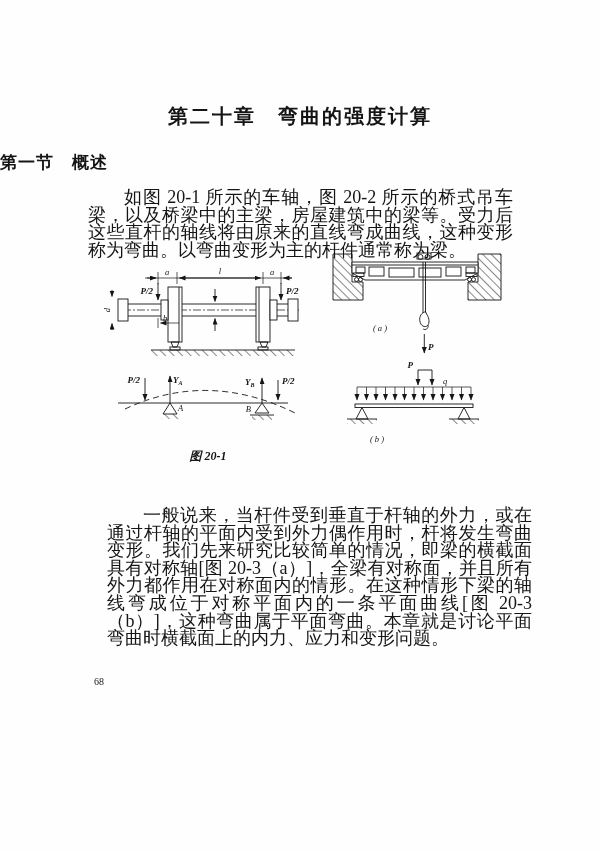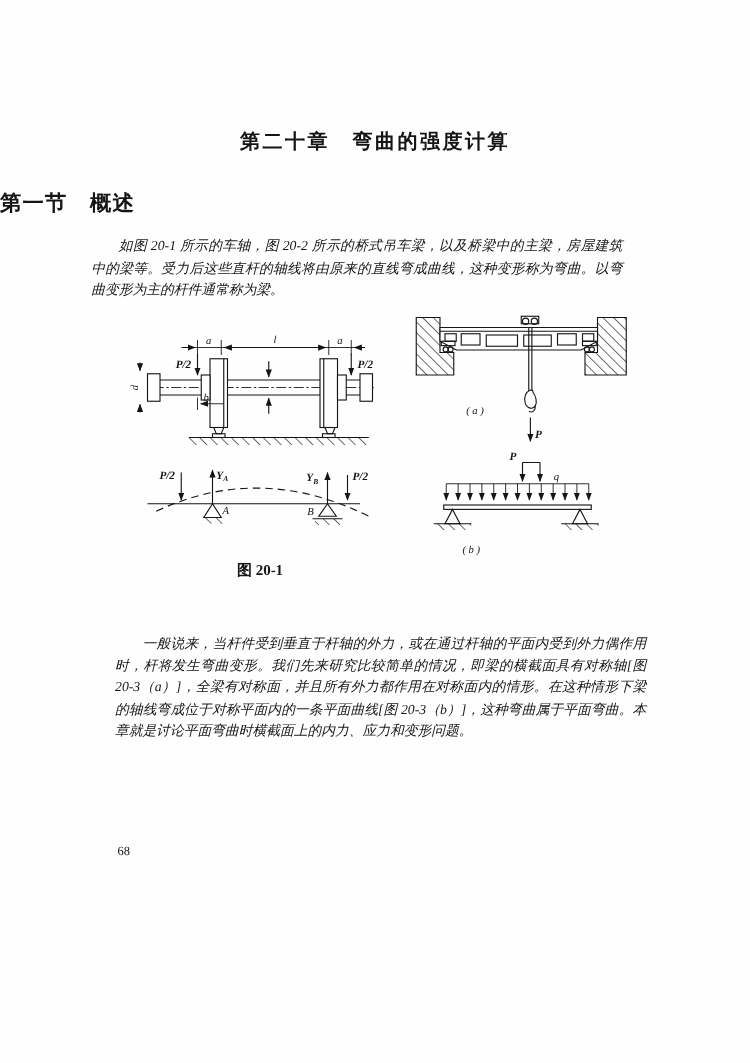--- a/index.html
+++ b/index.html
@@ -9,42 +9,41 @@
     margin:0 auto;
     background:#fefefe;
     color:#151515;
     font-family:"Liberation Serif","DejaVu Serif",serif;
     overflow:hidden;
   }
   .chapter-title{
     position:absolute;top:103px;left:0;width:600px;
     text-align:center;margin:0;
     font-family:"Liberation Sans","DejaVu Sans",sans-serif;
-    font-size:16px;font-weight:bold;letter-spacing:2px;
+    font-size:20px;font-weight:bold;letter-spacing:2px;
   }
   .section-title{
     position:absolute;top:151px;left:0;width:600px;
     text-align:left;margin:0;
     font-family:"Liberation Sans","DejaVu Sans",sans-serif;
     font-size:17px;font-weight:bold;letter-spacing:1px;
   }
   .body-para{
-    position:absolute;left:73px;width:425px;margin:0;
-    font-size:11px;line-height:17.6px;
+    position:absolute;left:88px;width:425px;margin:0;
+    font-size:18px;line-height:17.6px;
     text-align:justify;text-justify:inter-ideograph;
     text-indent:2em;
-    font-style:italic;
   }
   .para-1{top:189px;}
   .para-2{top:507px;margin-left:19px;}
   .fig-caption{
     position:absolute;top:448px;margin:0;
     font-size:12px;font-weight:bold;text-align:center;
   }
-  .cap-1{left:95px;width:226px;}
+  .cap-1{left:95px;width:226px;font-style:italic;}
   .cap-2{left:325px;width:184px;}
   .fig-svg{position:absolute;}
   .fig1{left:95px;top:252px;}
   .fig2{left:325px;top:250px;}
   .page-number{
     position:absolute;top:676px;left:94px;
     font-size:10px;
   }
   svg text{font-family:"Liberation Serif","DejaVu Serif",serif;}
   .lbl{font-size:8.5px;font-style:italic;fill:#151515;}

